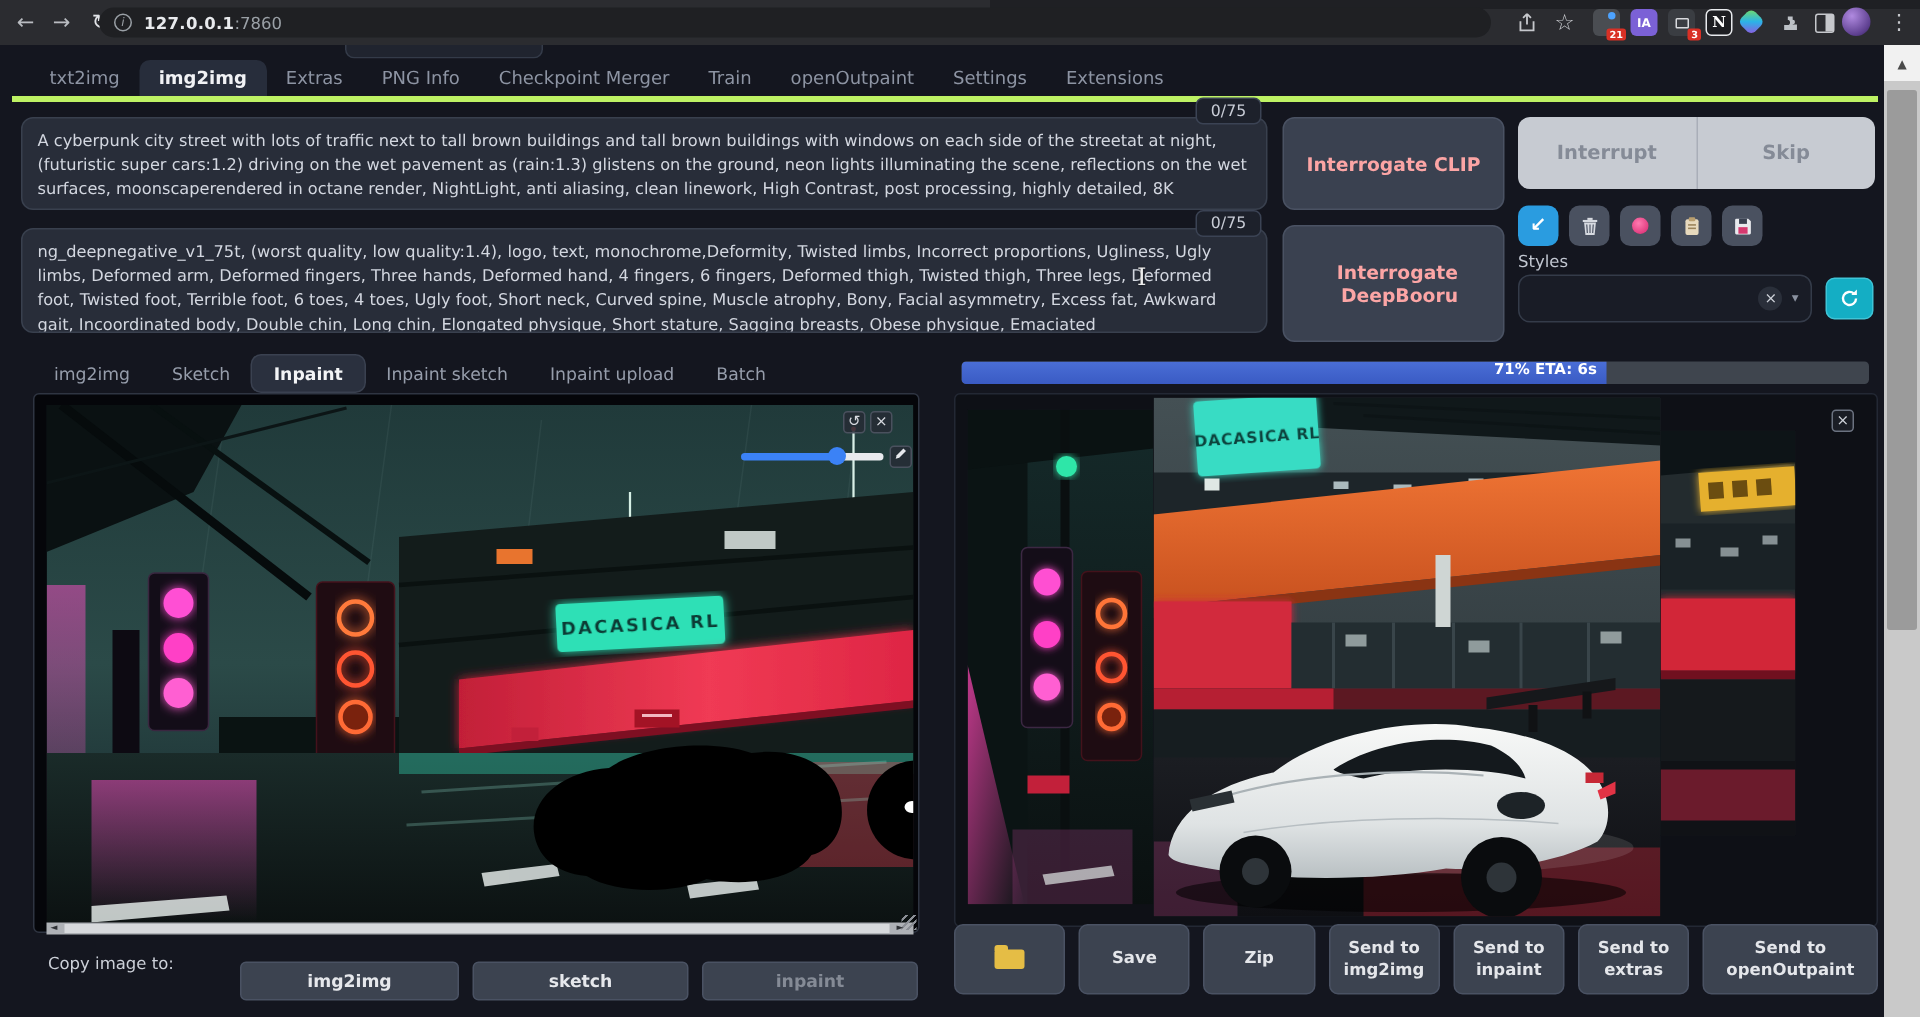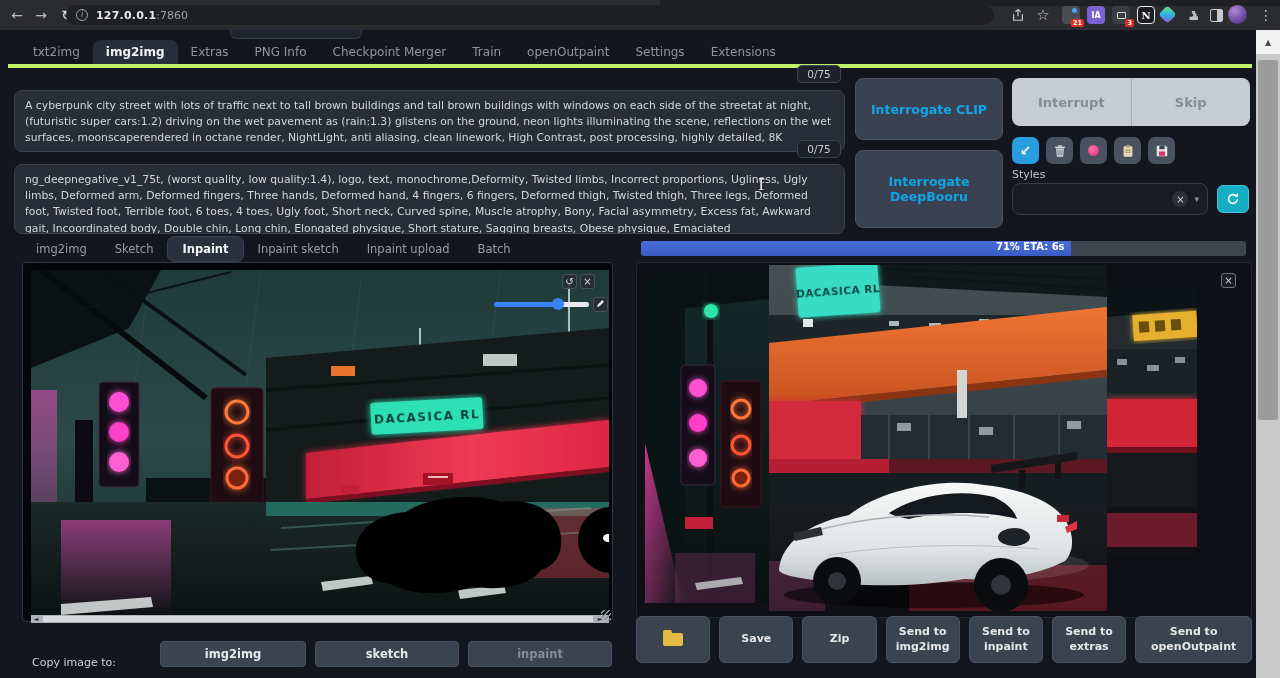--- a/index.html
+++ b/index.html
@@ -32,27 +32,27 @@
   .cutoff { position:absolute; left:230px; top:30px; width:132px; height:9px; background:#20242f;
     border:1px solid #343b49; border-top:none; border-radius:0 0 6px 6px; }
   .tabbar { position:absolute; left:8px; top:42px; width:1244px; height:26px; display:flex;
     align-items:flex-end; padding-left:12px; border-bottom:4px solid #bef264; }
   .tab { padding:5px 13px; font-size:12px; color:#8d94a3; cursor:pointer; white-space:nowrap; }
   .tab.active { background:#272d3b; color:#f1f2f5; font-weight:700; border-radius:7px 7px 0 0; }
 
   
   .ta { position:absolute; left:14px; width:831px; background:#282d39; border:1px solid #39404e;
     border-radius:8px; color:#d3d7e0; font-size:10.8px; line-height:1.5; padding:7px 10px;
-    overflow:hidden; white-space:pre-wrap;margin-top:12px; }
+    overflow:hidden; white-space:pre-wrap; }
   .counter { position:absolute; width:44px; height:18px; background:#1d212b; border:1px solid #3b4354;
     border-radius:5px; color:#c8ccd6; font-size:10.5px; display:flex; align-items:center;
     justify-content:center; z-index:3; }
 
-  .btn-gray { background:#3a4150; border:1px solid #4a5263; border-radius:8px; color:#0ea5e9;
-    font-weight:700; display:flex; align-items:center; justify-content:center; text-align:center;
+  .btn-gray { background:#3a4150; border:1px solid #4a5263; border-radius:8px; color:#fca5a5;
+    font-weight:700; display:flex; align-items:center; justify-content:center; text-align:right;
     cursor:pointer; }
   .interrupt-skip { position:absolute; left:1012px; top:78px; width:238px; height:48px;
     background:#c7cbd2; border-radius:8px; display:flex; overflow:hidden; }
   .is-half { flex:1; display:flex; align-items:center; justify-content:center; color:#858b97;
     font-size:13px; font-weight:600; cursor:pointer; }
   .is-div { width:1px; background:#a9aeb8; }
 
   .mini { position:absolute; top:137px; width:27px; height:27px; border-radius:7px; background:#4a5160;
     display:flex; align-items:center; justify-content:center; cursor:pointer; }
   .styles-label { position:absolute; left:1012px; top:168px; font-size:11px; color:#c2c7d1; }
@@ -81,21 +81,21 @@
     background:linear-gradient(to right,#3b82f6 0 65%,#e8eaee 65% 100%); z-index:5; cursor:pointer; }
   .brush-thumb { position:absolute; left:58px; top:-4px; width:12px; height:12px; border-radius:50%;
     background:#3b82f6; }
   .hscroll { position:absolute; left:8px; top:352px; width:578px; height:8px; background:#aeb1b6;
     display:flex; align-items:center; }
   .hthumb { position:absolute; left:12px; top:1px; width:550px; height:6px; background:#d7d9dc; }
   .harrow { position:absolute; top:0; width:10px; height:8px; color:#2e3135; font-size:6px;
     line-height:8px; text-align:center; cursor:pointer; z-index:2; }
   .grip { position:absolute; right:1px; bottom:1px; width:10px; height:10px;
     background:repeating-linear-gradient(135deg,transparent 0 2px,#8b8f96 2px 3.5px); }
-  .copy-label { position:absolute; left:32px; top:656px; font-size:11px; color:#ccd0d8; }
+  .copy-label { position:absolute; left:32px; top:636px; font-size:11px; color:#ccd0d8; }
   .copy-btn { position:absolute; top:641px; height:26px; background:#3c4350; border:1px solid #4a5263;
     border-radius:4px; color:#e6e8ec; font-size:11.5px; font-weight:700; display:flex;
     align-items:center; justify-content:center; cursor:pointer; }
   .copy-btn.disabled { color:#858b96; }
 
   
   .progress { position:absolute; left:641px; top:241px; width:605px; height:15px; background:#3f454e;
     border-radius:3px; overflow:hidden; }
   .progress-fill { height:100%; background:linear-gradient(#4a6ed6,#3a5bc4); border-radius:3px 0 0 3px;
     display:flex; align-items:flex-start; justify-content:flex-end; padding-right:6px; }

